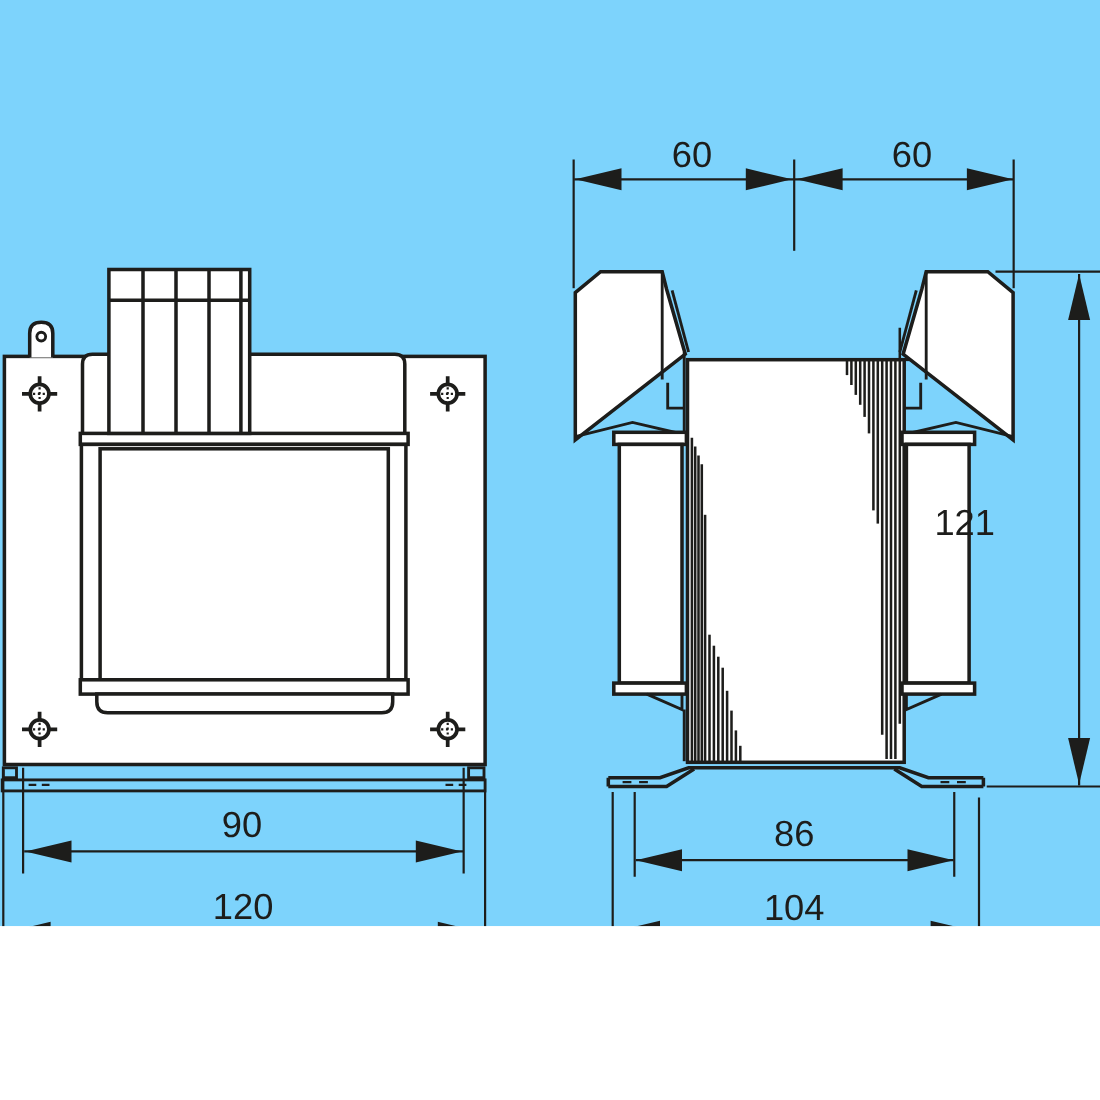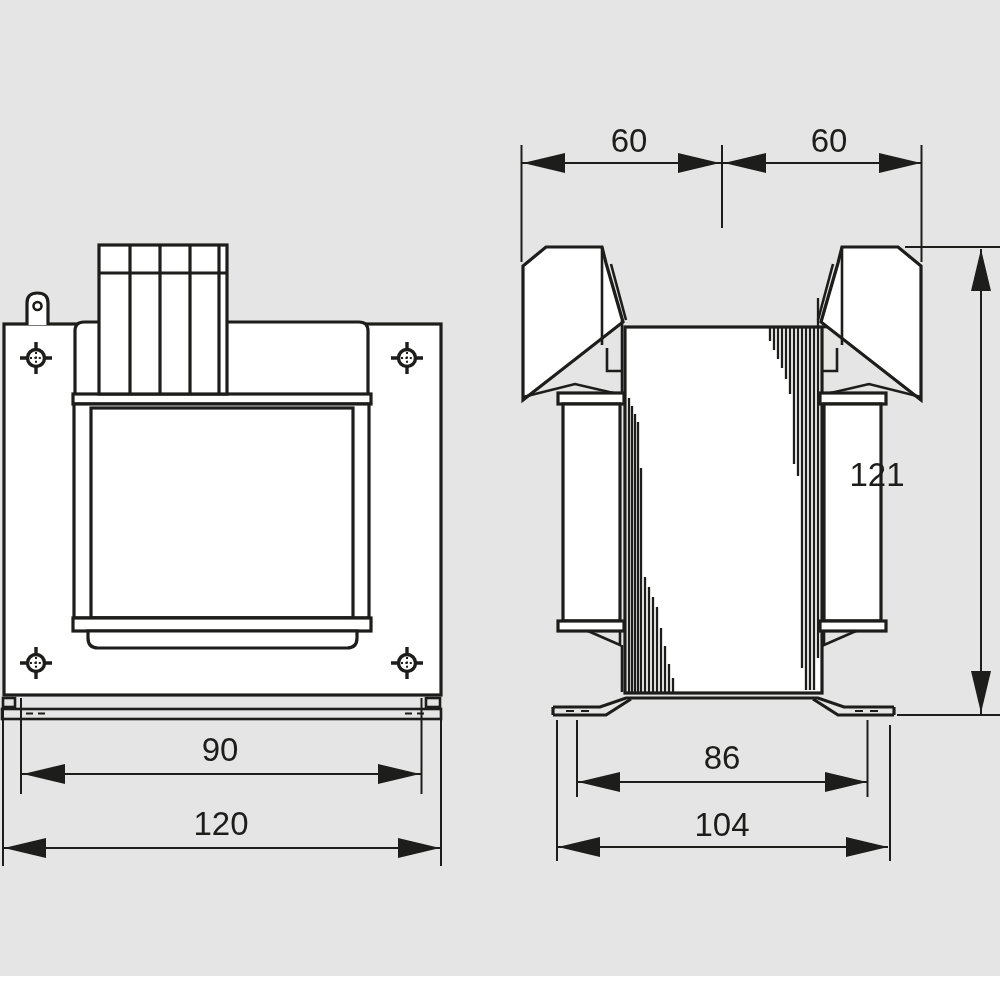--- a/index.html
+++ b/index.html
@@ -1,16 +1,16 @@
 <!DOCTYPE html>
 <html><head>
 <meta charset="utf-8">
 <style>
   html,body{margin:0;padding:0;background:#ffffff;}
-  .canvas{width:1000px;height:976px;background:#e5e5e5;position:relative;overflow:hidden;text-decoration:underline;}
+  .canvas{width:1000px;height:842px;background:#7dd3fc;position:relative;overflow:hidden;text-decoration:underline;}
   svg{display:block;}
   text.dim{font-family:"Liberation Sans","DejaVu Sans",sans-serif;font-size:33px;fill:#1d1d1b;text-anchor:middle;}
 </style>
 </head>
 <body>
 
 <div class="canvas">
 <svg width="1000" height="1000" viewBox="0 0 1000 1000" fill="none" stroke="#1d1d1b" stroke-width="3.2" stroke-linejoin="miter">
 
   <g>

